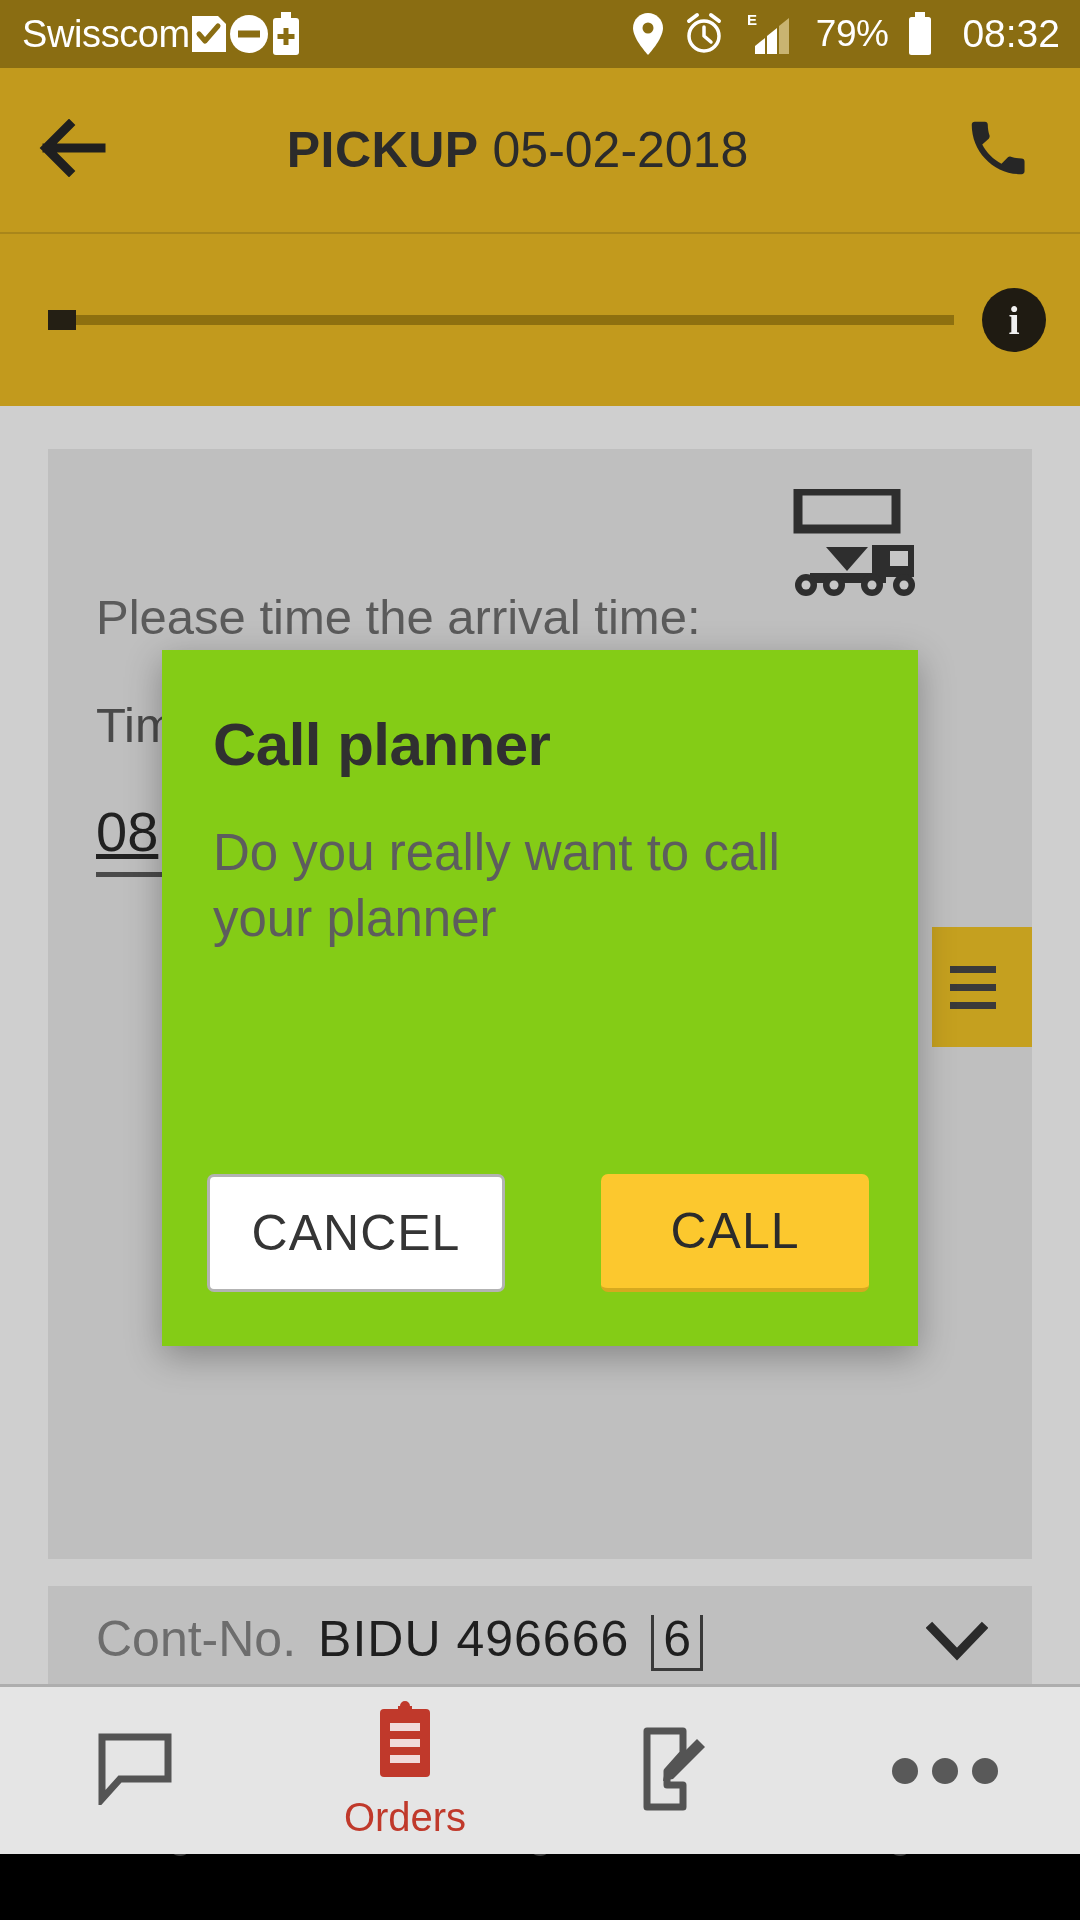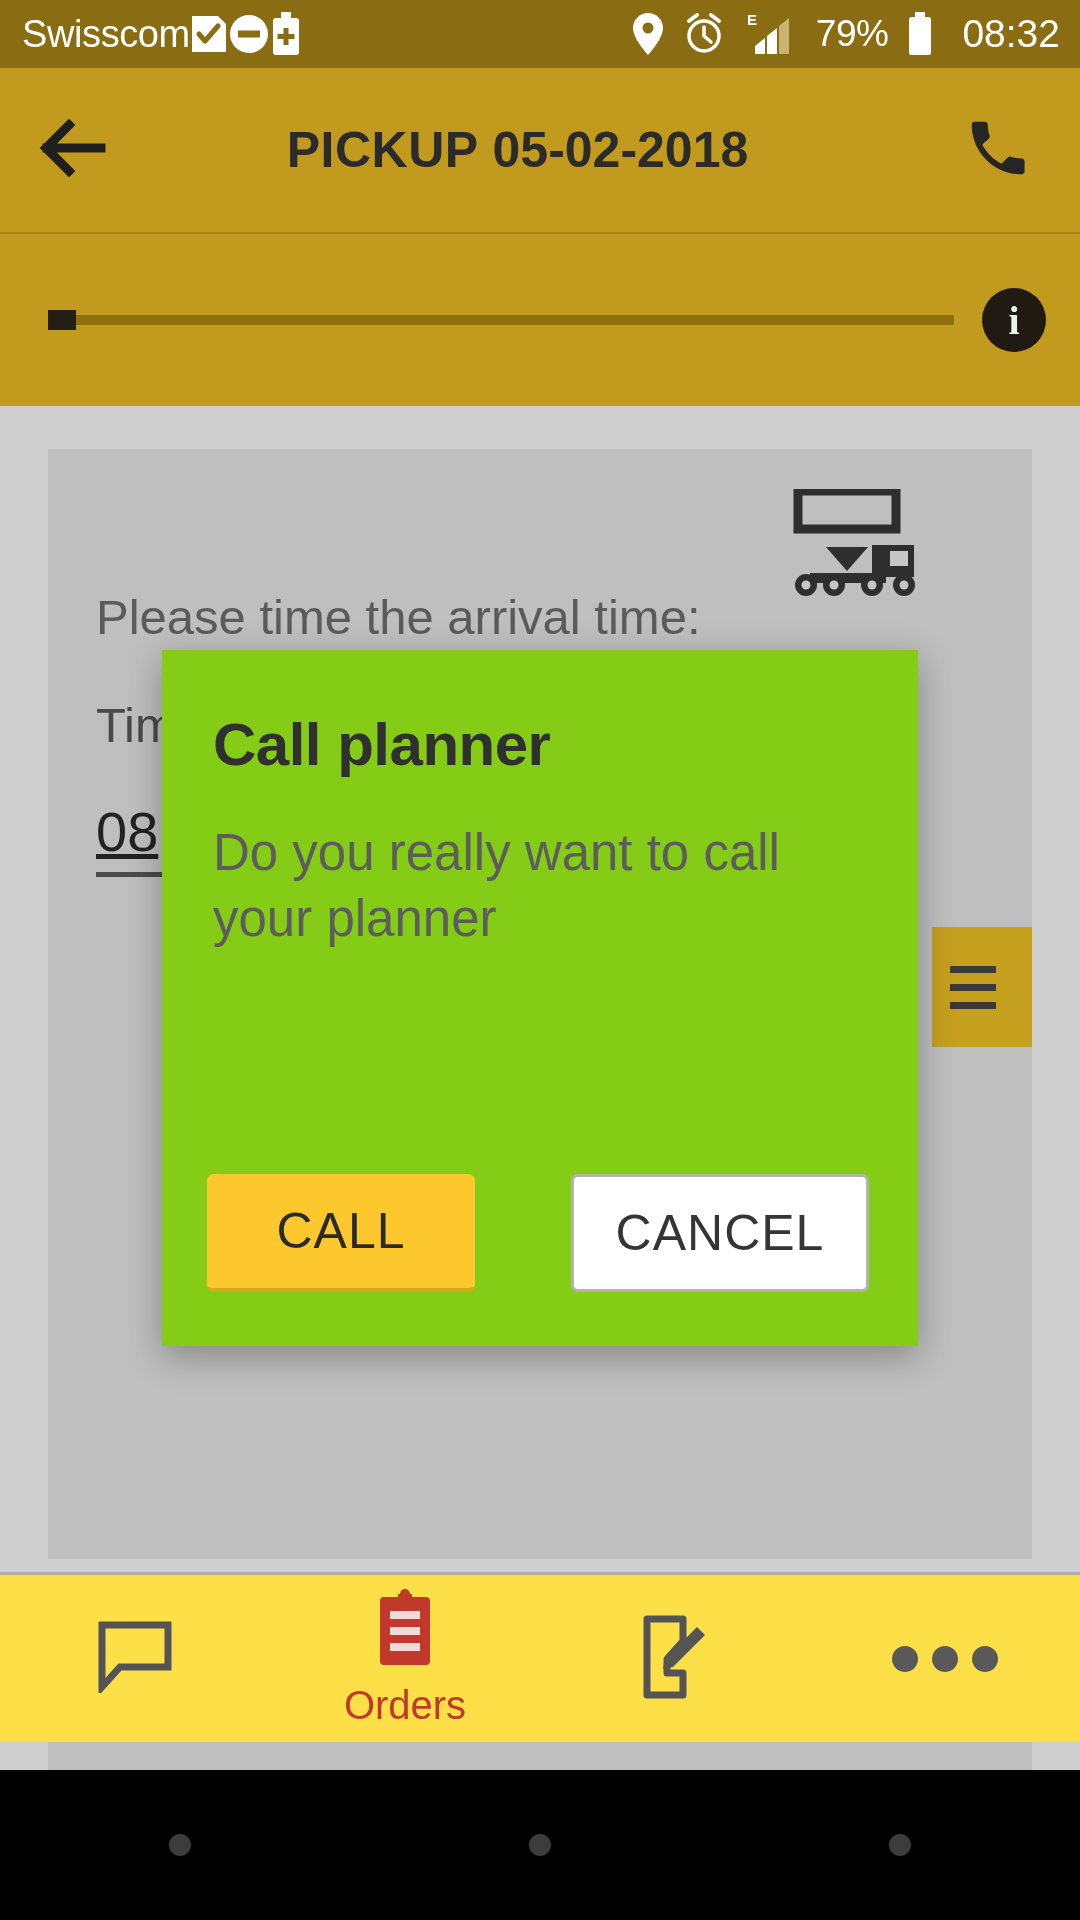--- a/index.html
+++ b/index.html
@@ -52,21 +52,21 @@
     display:flex; align-items:center; justify-content:center;
     cursor:pointer;
   }
   .appbar-title {
     flex:1; text-align:center;
     font-size:50px; color:#2b2b2b;
     white-space:nowrap;
     margin-left:-30px;
   }
   .appbar-title .tt-bold { font-weight:bold; letter-spacing:0.5px; }
-  .appbar-title .tt-date { font-weight:700; letter-spacing:0px; }
+  .appbar-title .tt-date { font-weight:400; letter-spacing:0px; }
   .callbtn {
     width:165px; height:166px;
     display:flex; align-items:center; justify-content:center;
     cursor:pointer;
   }
 
   
   .progress-strip {
     position:absolute; top:234px; left:0;
     width:1080px; height:172px;
@@ -209,23 +209,23 @@
   }
   .btn-call {
     width:268px;
     background:#fcc82e; color:#2b2b2b;
     border:none; border-radius:7px;
     border-bottom:4px solid #d6a91f;
   }
 
   
   .bottomnav {
-    position:absolute; left:0; top:1572px;
+    position:absolute; left:0; top:1684px;
     width:1080px; height:170px;
-    background:#fde047;
+    background:#e5e5e5;
     border-top:3px solid #aeaeae;
     display:flex; align-items:center;
     z-index:50;
   }
   .navitem {
     flex:1; height:170px;
     display:flex; flex-direction:column;
     align-items:center; justify-content:center;
     gap:10px; cursor:pointer;
   }
@@ -393,22 +393,22 @@
       </div>
     </div>
 
   </div>
 
   <div class="scrim"></div>
   <div class="dialog">
     <div class="dlg-title">Call planner</div>
     <div class="dlg-body">Do you really want to call your planner</div>
     <div class="dlg-actions">
+      <div class="btn btn-cancel">CANCEL</div>
       <div class="btn btn-call">CALL</div>
-      <div class="btn btn-cancel">CANCEL</div>
     </div>
   </div>
 
   <div class="bottomnav">
 
     <div class="navitem">
       <span>
         <svg width="78" height="72" viewBox="0 0 78 72">
           <path d="M6 4 H72 V46 H24 L6 66 Z" fill="none" stroke="#545454" stroke-width="7" stroke-linejoin="miter"></path>
         </svg>

